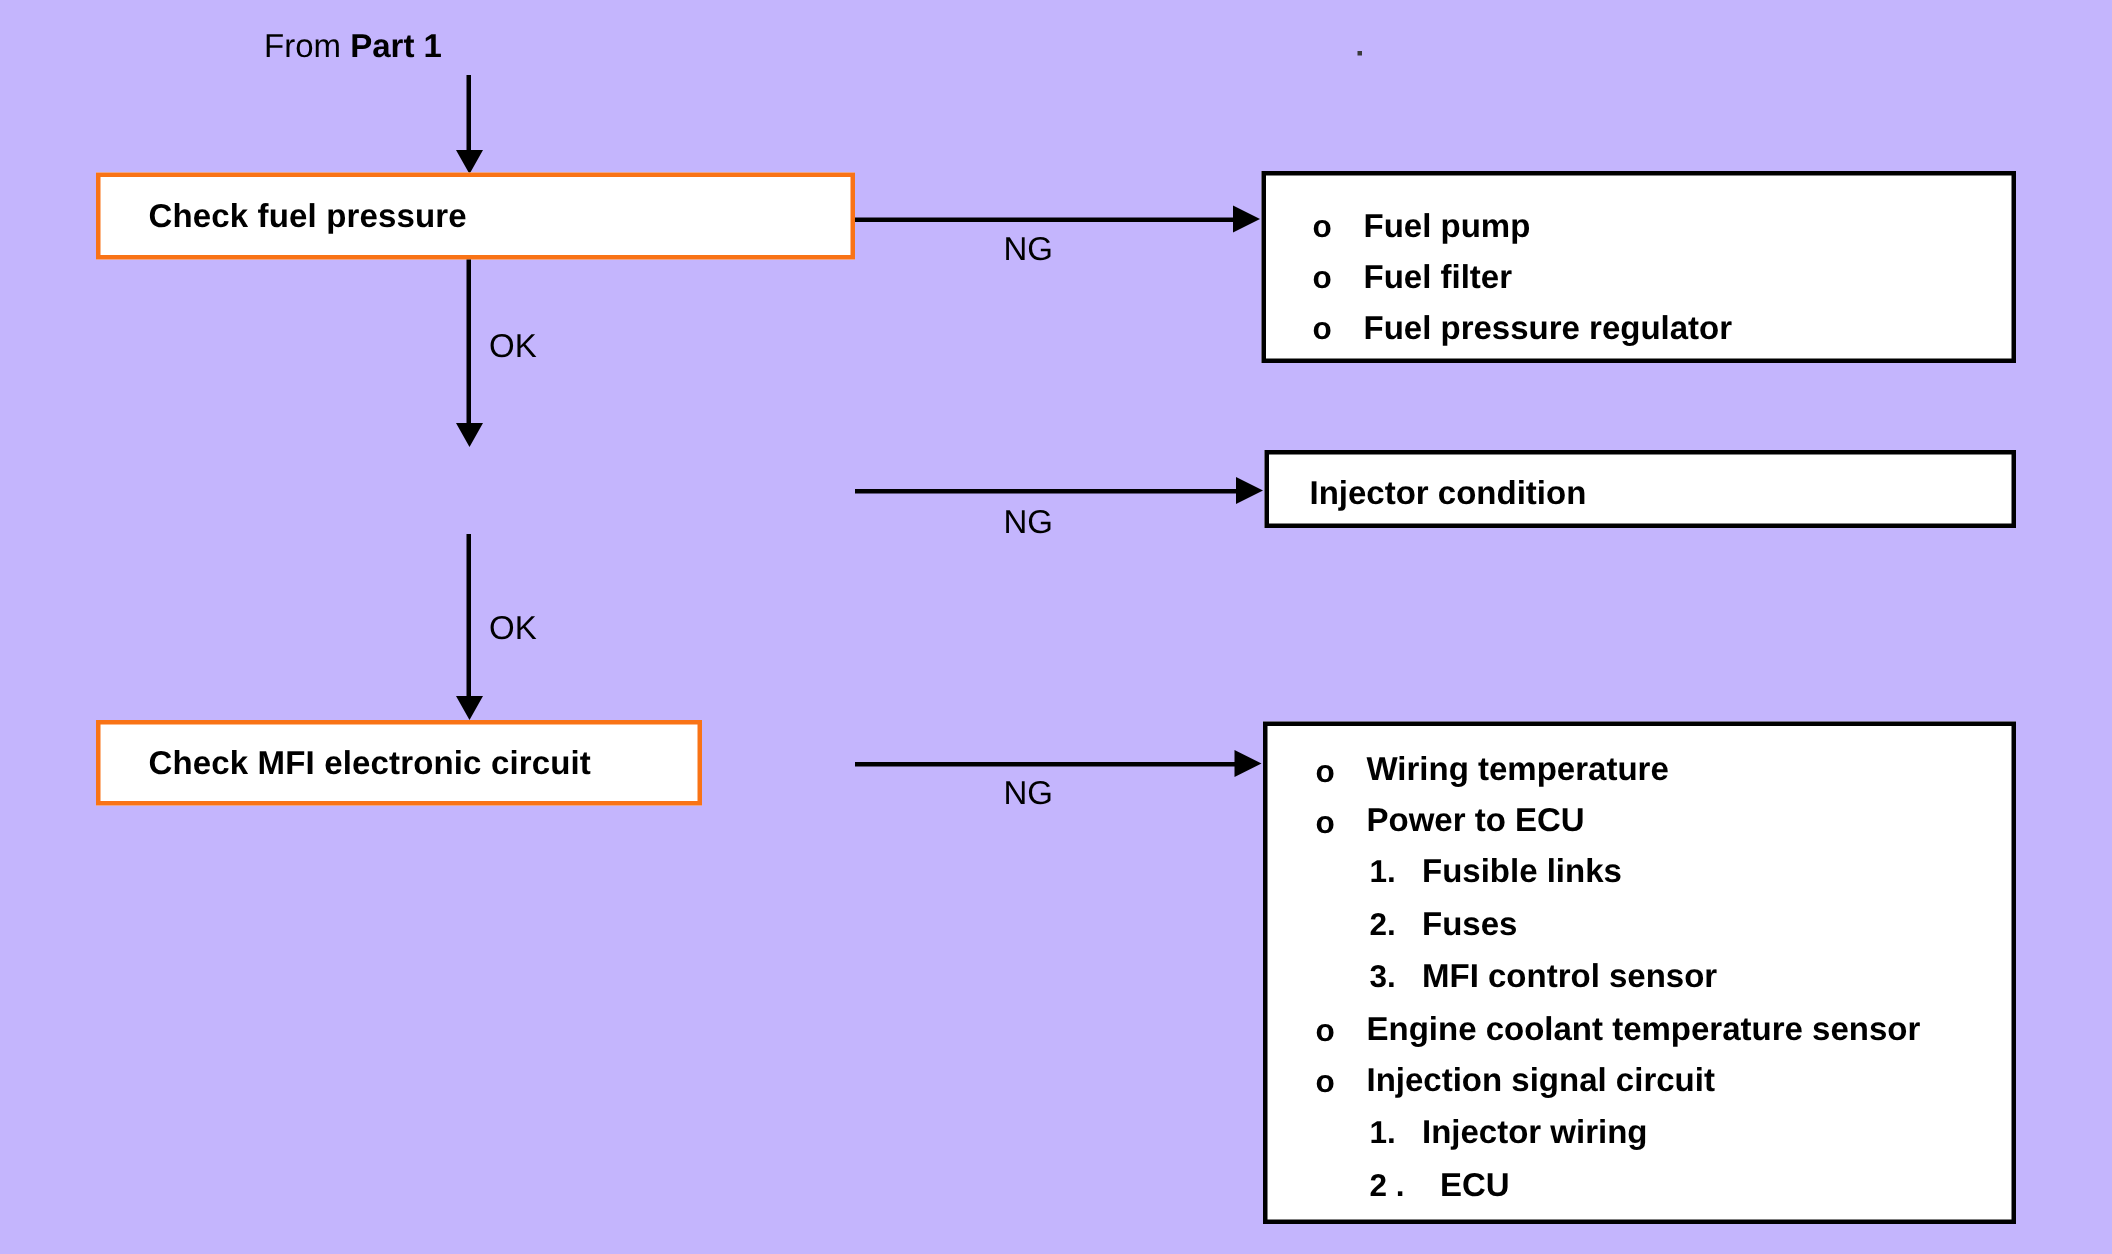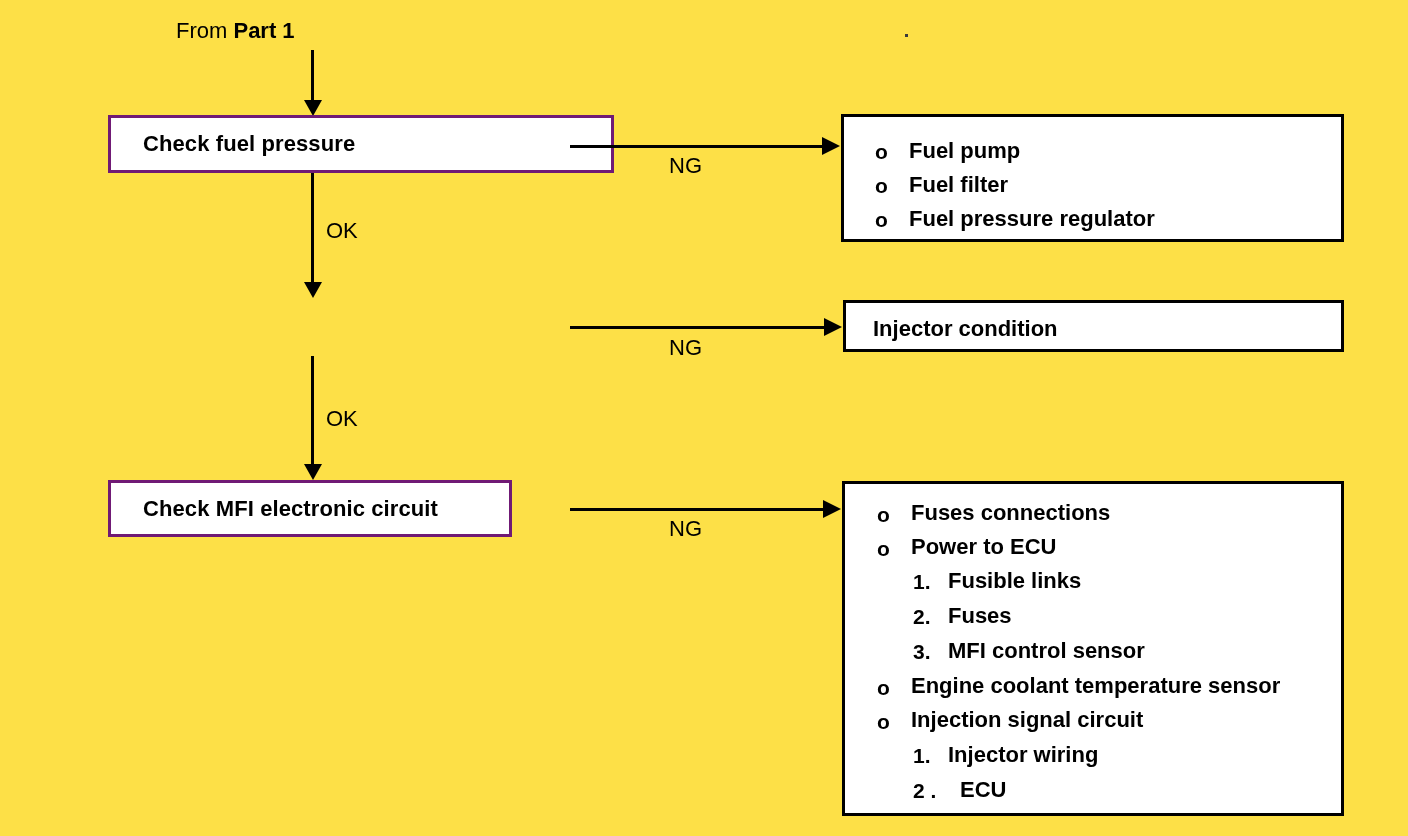--- a/index.html
+++ b/index.html
@@ -9,31 +9,30 @@
     background: #ffffff;
   }
   body {
     font-family: "Liberation Sans", sans-serif;
     color: #000000;
   }
   #canvas {
     position: relative;
     width: 1408px;
     height: 836px;
-    background: #fde047;
+    background: #c4b5fd;
     overflow: hidden;
   }
 
   
   .box {
     position: absolute;
-    border: 3px solid #701a75;
+    border: 3px solid #f97316;
     background: #ffffff;
     box-sizing: border-box;
-    margin-left: 44px;
   }
   .box-label {
     position: absolute;
     left: 32px;
     top: 50%;
     transform: translateY(-50%);
     font-size: 22px;
     font-weight: 700;
     letter-spacing: 0.1px;
     white-space: nowrap;
@@ -167,21 +166,21 @@
     <span class="box-label">Check MFI electronic circuit</span>
   </div>
 
   <div class="h-line" style="left:570px; top:508px; width:256px;"></div>
   <div class="arrow-right" style="left:823px; top:500px;"></div>
   <div class="edge-label" style="left:669px; top:518px;">NG</div>
 
   <div class="result-box" style="left:842px; top:481px; width:502px; height:335px;">
 
     <span class="marker" style="left:32px; top:20px;">o</span>
-    <span class="result-line" style="left:66px; top:18px;">Fuses connections</span>
+    <span class="result-line" style="left:66px; top:18px;">Wiring temperature</span>
 
     <span class="marker" style="left:32px; top:54px;">o</span>
     <span class="result-line" style="left:66px; top:52px;">Power to ECU</span>
 
     <span class="marker" style="left:68px; top:87px;">1.</span>
     <span class="result-line" style="left:103px; top:86px;">Fusible links</span>
 
     <span class="marker" style="left:68px; top:122px;">2.</span>
     <span class="result-line" style="left:103px; top:121px;">Fuses</span>
 

